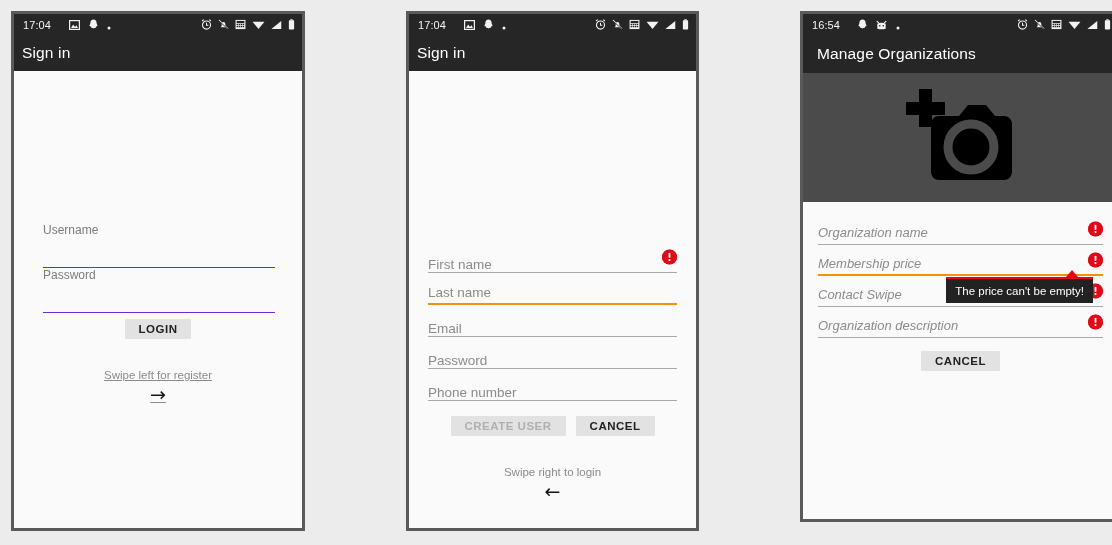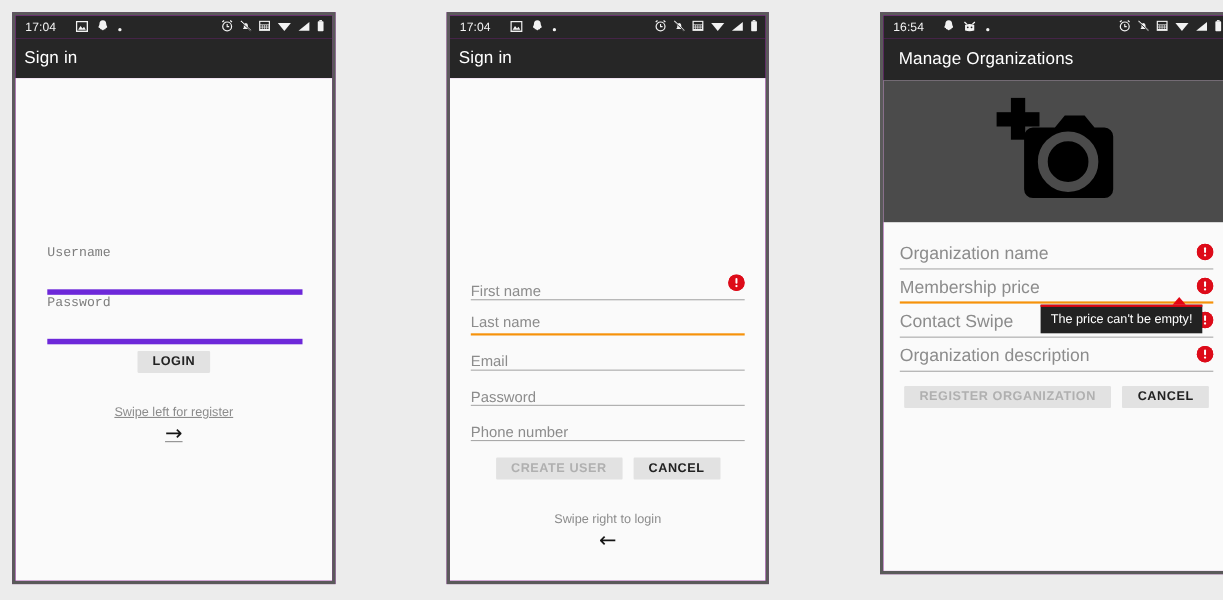--- a/index.html
+++ b/index.html
@@ -12,21 +12,21 @@
   }
   .stage {
     position: relative;
     width: 1112px; height: 545px;
     background: #ececec;
   }
 
   
   .phone {
     position: absolute;
-    background: #a21caf;
+    background: #0c4a6e;
     border: 3px solid #5a5a5a;
     overflow: hidden;
   }
   .phone-1 { left: 11px;  top: 11px; width: 294px; height: 520px; }
   .phone-2 { left: 406px; top: 11px; width: 293px; height: 520px; }
   .phone-3 { left: 800px; top: 11px; width: 321px; height: 511px; }
 
   
   .statusbar {
     height: 21px;
@@ -95,23 +95,22 @@
     display: flex;
     align-items: center;
     justify-content: center;
   }
   .err-icon svg { display:block; }
 
   
   .p1-fields { position: absolute; left: 29px; right: 27px; top: 152px; }
   .p1-field {
     height: 45px;
-    border-bottom: 5px solid #6d28d9;
+    border-bottom: 1px solid #6d28d9;
     position: relative;
-    font-family: Liberation Mono, monospace;
   }
   .p1-field .field-label {
     position: absolute;
     top: 0; left: 0;
     font-size: 12px;
     color: #7d7d7d;
   }
   .p1-field + .p1-field { margin-top: 0px; }
 
   
@@ -131,21 +130,21 @@
   .p3-fields { position: absolute; left: 15px; right: 15px; top: 12px; }
   .p3-field {
     height: 31px;
     display: flex;
     align-items: flex-end;
     position: relative;
     border-bottom: 1px solid #a9a9a9;
     padding-bottom: 4px;
   }
   .p3-field.focus { border-bottom: 2px solid #f6920a; padding-bottom: 3px; }
-  .p3-field .field-label { font-size: 16px; }
+  .p3-field .field-label { font-size: 13px; font-style: italic; }
 
   
   .btn {
     background: #e2e2e2;
     border: none;
     font-family: "Liberation Sans", sans-serif;
     font-size: 11.5px;
     font-weight: bold;
     letter-spacing: .5px;
     color: #222222;
@@ -548,21 +547,20 @@
             <span class="err-icon">
               <svg width="15" height="15" viewBox="0 0 15 15">
                   <circle cx="7.5" cy="7.5" r="7.5" fill="#dd0b19"></circle>
                   <rect x="6.6" y="3.2" width="1.8" height="5.2" rx="0.9" fill="#fff"></rect>
                   <circle cx="7.5" cy="10.6" r="1.05" fill="#fff"></circle>
                 </svg>
             </span>
           </div>
 
           <div class="btn-row" style="margin-top:13px;">
-            <button class="btn disabled">REGISTER ORGANIZATION</button>
             <button class="btn">CANCEL</button>
           </div>
 
           <div class="tooltip" style="top:63px; right:10px;">
             <span>The price can't be empty!</span>
           </div>
 
         </div>
       </div>
 

